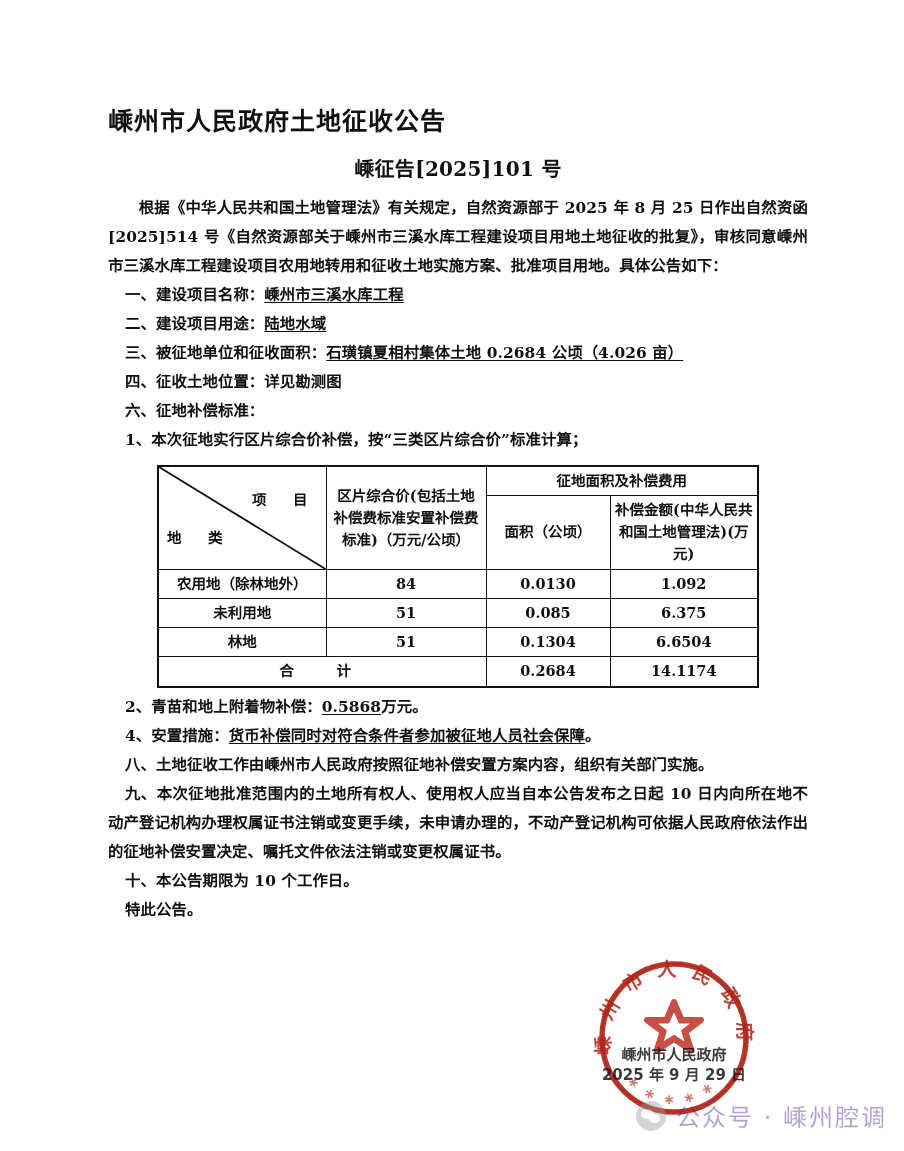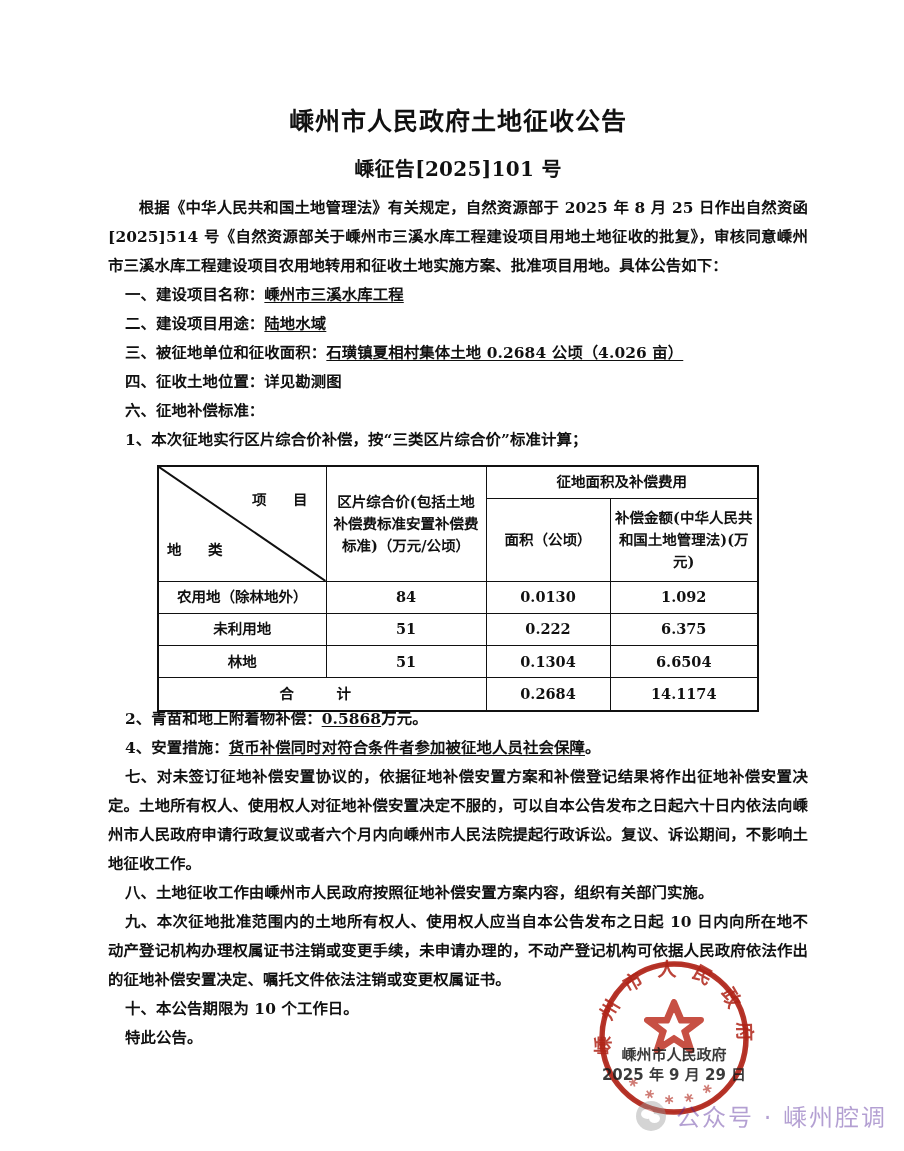--- a/index.html
+++ b/index.html
@@ -28,21 +28,21 @@
 
   .doc-body {
     position: absolute;
     left: 108px;
     top: 106px;
     width: 700px;
   }
 
   
   .doc-title {
-    text-align: center;
+    text-align: left;
     font-size: 25px;
     font-weight: bold;
     letter-spacing: 1px;
     line-height: 1.3;
     margin: 0 0 14px 0;
     font-family: "DejaVu Sans", "Liberation Sans", sans-serif;
   }
   .doc-number {
     text-align: center;
     font-size: 20px;
@@ -92,21 +92,21 @@
 
   .col-a { width: 168px; }
   .col-b { width: 160px; }
   .col-c { width: 124px; }
   .col-d { width: 148px; }
 
   
   .diag {
     position: relative;
     height: 86px;
-    padding: 14px !important;
+    padding: 8px !important;
     overflow: hidden;
     margin-left: 41px;
   }
   .diag svg {
     position: absolute;
     left: 0; top: 0;
     width: 100%;
     height: 100%;
   }
   .diag .lbl-top {
@@ -236,21 +236,21 @@
         <tbody>
           <tr>
             <td class="outer-l">农用地（除林地外）</td>
             <td>84</td>
             <td>0.0130</td>
             <td class="outer-r">1.092</td>
           </tr>
           <tr>
             <td class="outer-l">未利用地</td>
             <td>51</td>
-            <td>0.222</td>
+            <td>0.085</td>
             <td class="outer-r">6.375</td>
           </tr>
           <tr>
             <td class="outer-l">林地</td>
             <td>51</td>
             <td>0.1304</td>
             <td class="outer-r">6.6504</td>
           </tr>
           <tr>
             <td class="outer-l sum-label" colspan="2">合　计</td>
@@ -261,23 +261,20 @@
       </table>
     </div>
 
     <p class="para indent-sub">
       <span>2、青苗和地上附着物补偿：</span><span class="u">0.5868</span><span>万元。</span>
     </p>
     <p class="para indent-sub">
       <span>4、安置措施：</span><span class="u">货币补偿同时对符合条件者参加被征地人员社会保障</span><span>。</span>
     </p>
 
-    <p class="para indent-sub">
-      <span>七、</span><span>对未签订征地补偿安置协议的，依据征地补偿安置方案和补偿登记结果将作出征地补偿安置决定。土地所有权人、使用权人对征地补偿安置决定不服的，可以自本公告发布之日起六十日内依法向嵊州市人民政府申请行政复议或者六个月内向嵊州市人民法院提起行政诉讼。复议、诉讼期间，不影响土地征收工作。</span>
-    </p>
     <p class="para indent-sub">
       <span>八、</span><span>土地征收工作由嵊州市人民政府按照征地补偿安置方案内容，组织有关部门实施。</span>
     </p>
     <p class="para indent-sub">
       <span>九、</span><span>本次征地批准范围内的土地所有权人、使用权人应当自本公告发布之日起 10 日内向所在地不动产登记机构办理权属证书注销或变更手续，未申请办理的，不动产登记机构可依据人民政府依法作出的征地补偿安置决定、嘱托文件依法注销或变更权属证书。</span>
     </p>
     <p class="para indent-sub">
       <span>十、</span><span>本公告期限为 10 个工作日。</span>
     </p>
 

